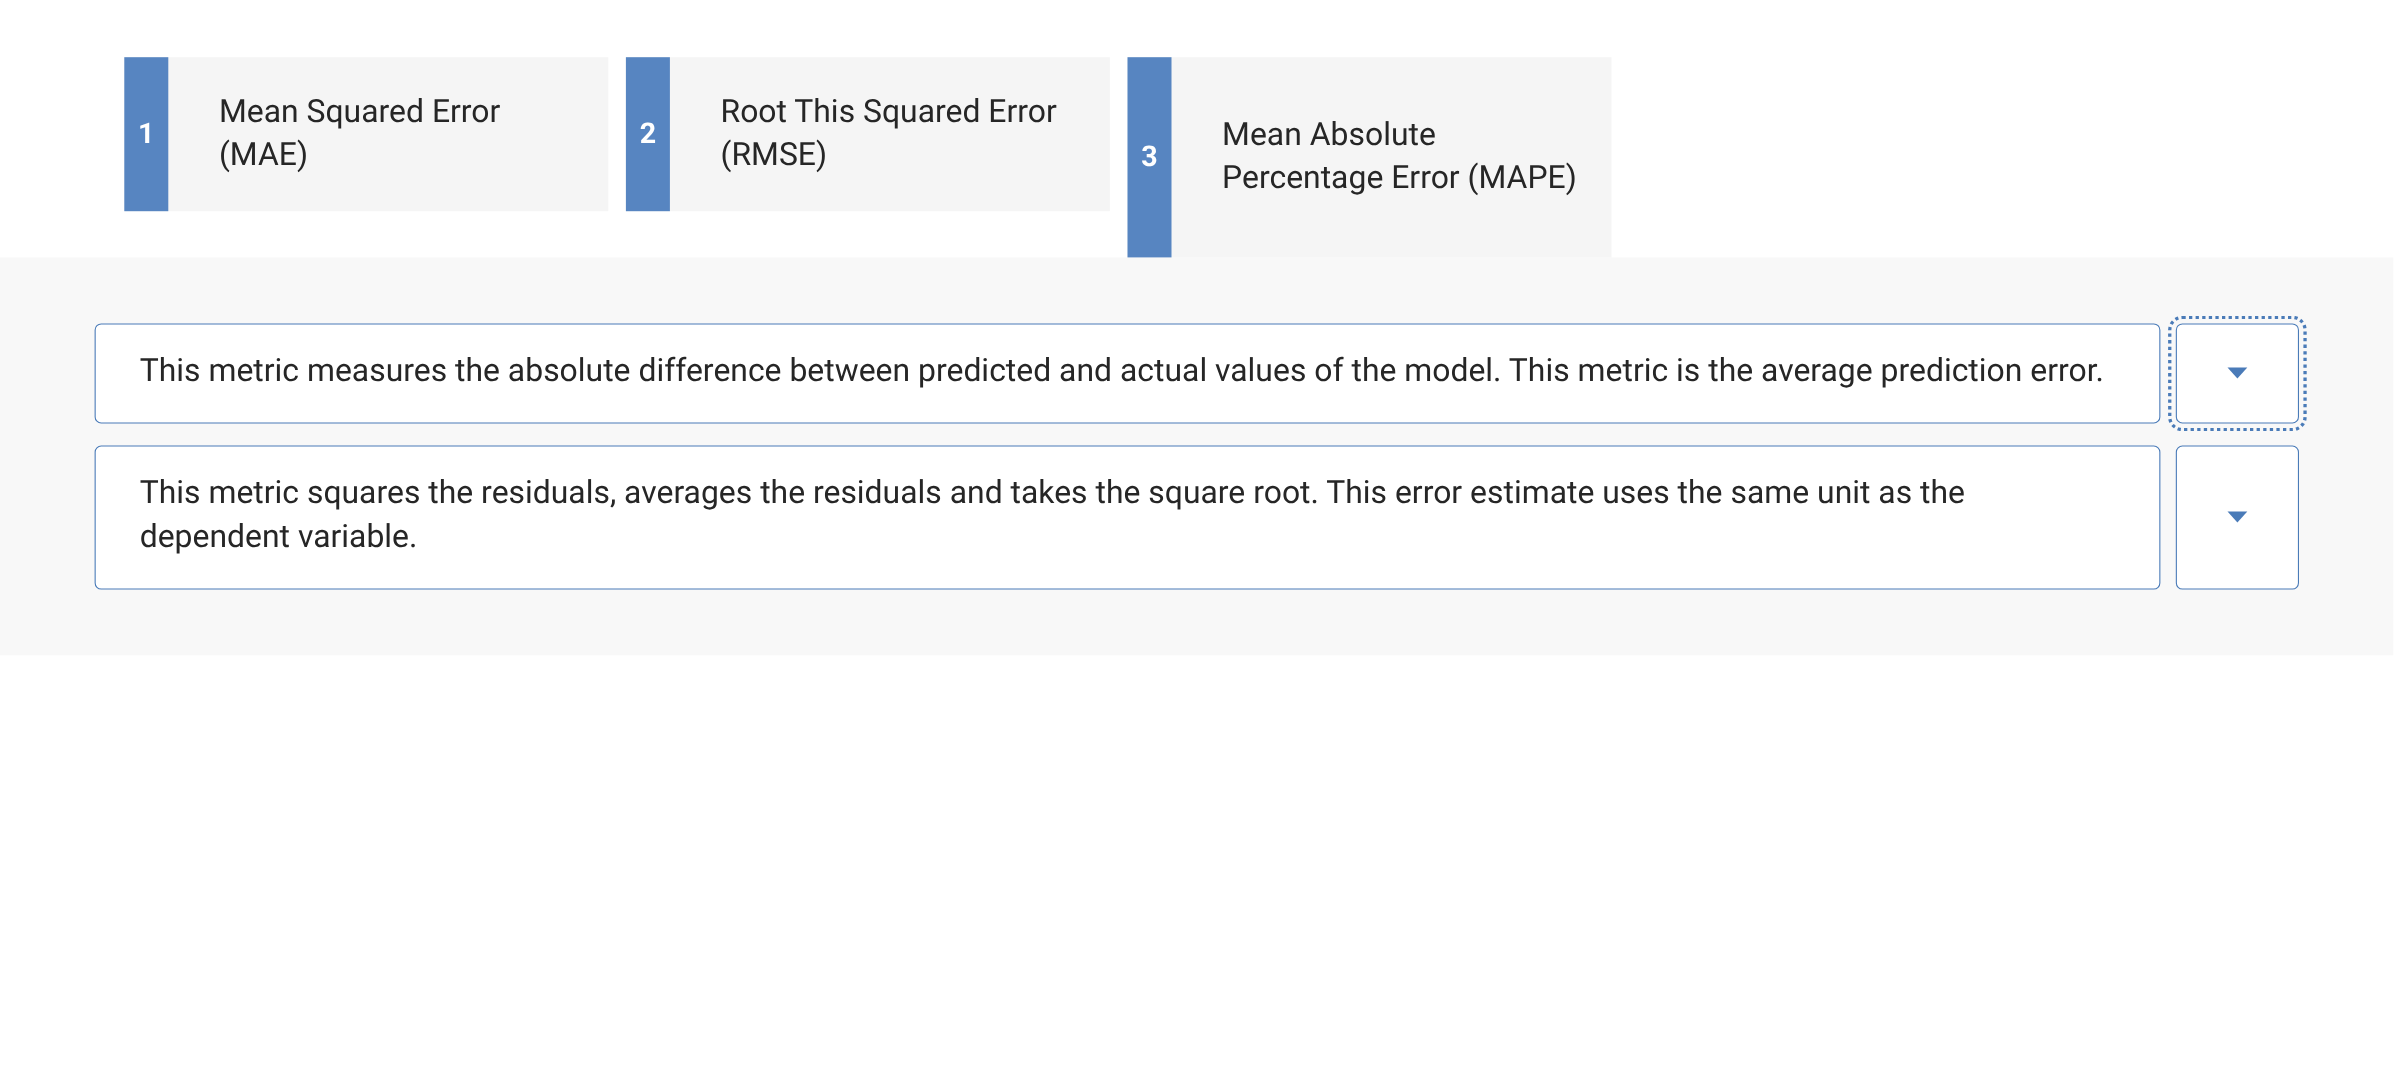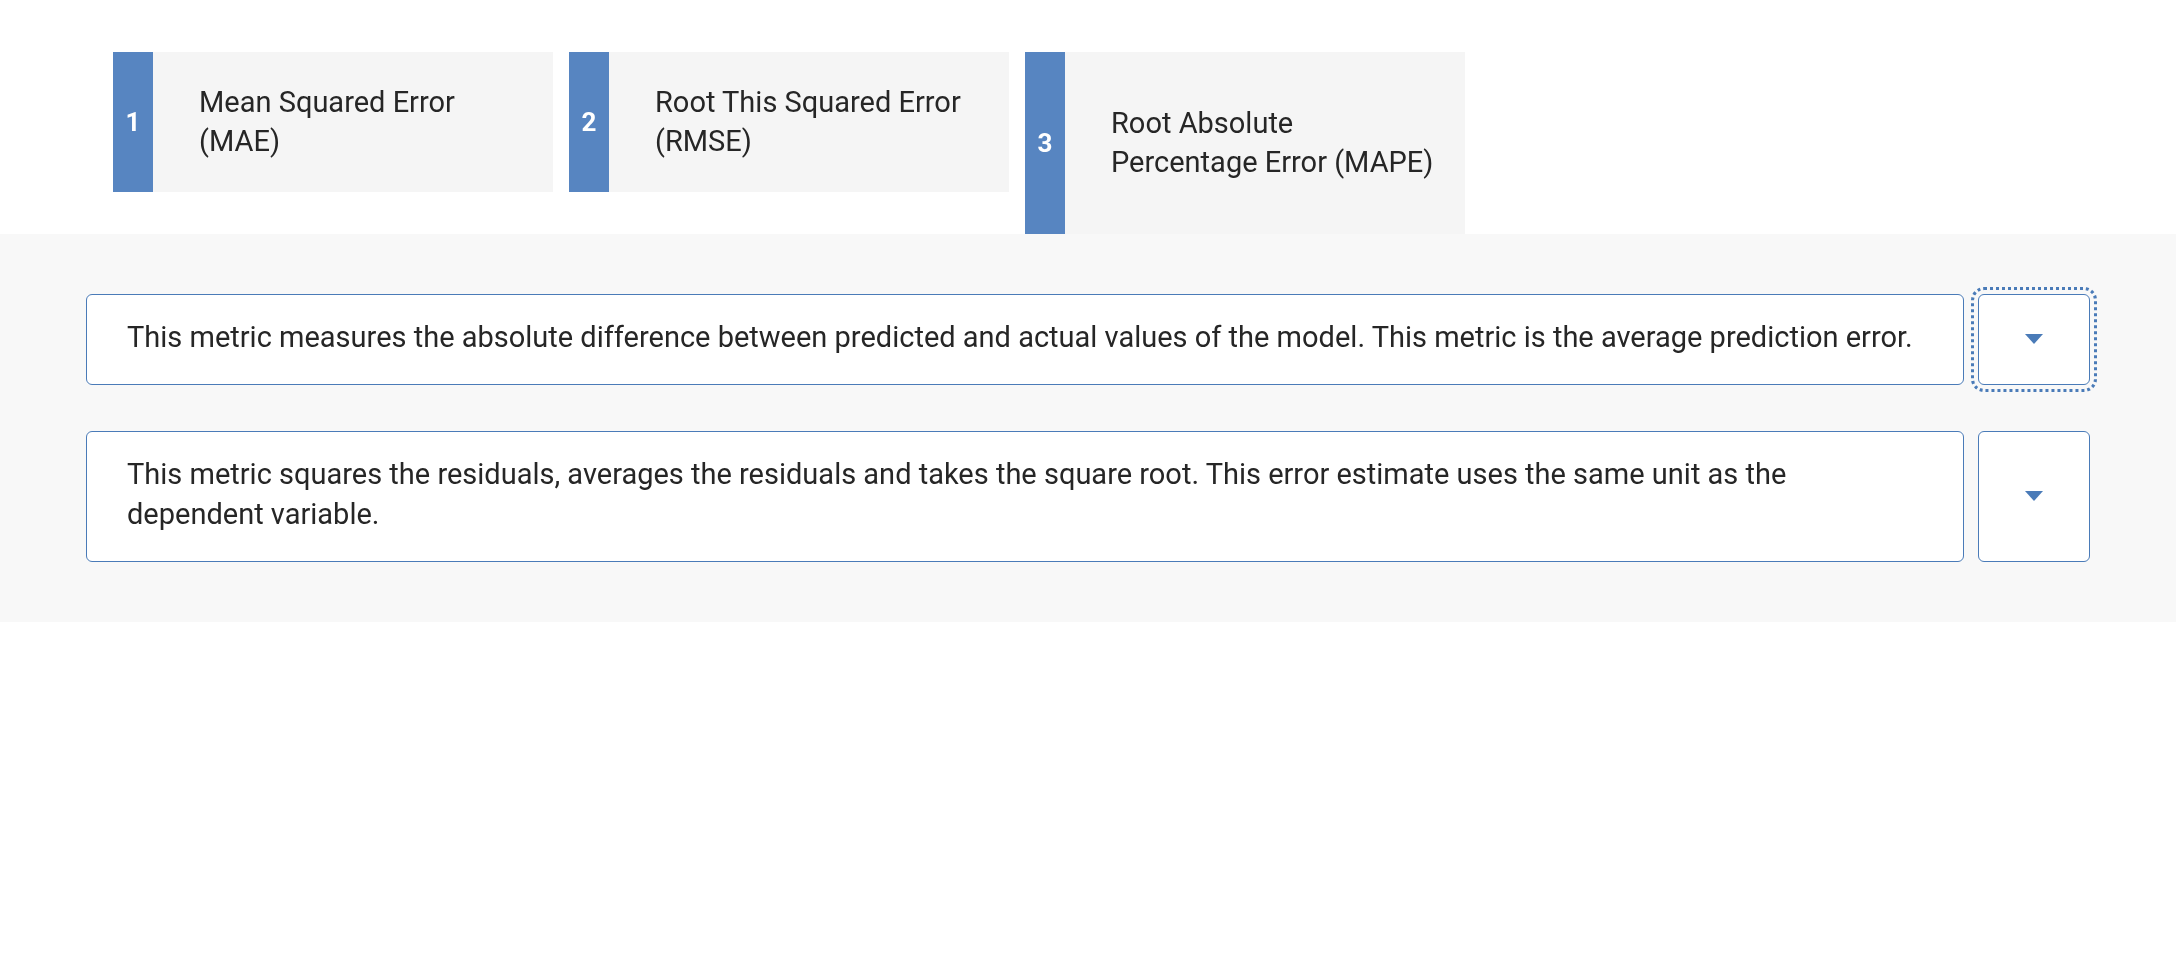--- a/index.html
+++ b/index.html
@@ -57,21 +57,21 @@
     color: #262626;
   }
   .items-area {
     background: #f8f8f8;
     padding: 60px 86px 60px 86px;
   }
   .item-row {
     display: flex;
     align-items: stretch;
     gap: 14px;
-    margin-bottom: 46px;
+    margin-bottom: 20px;
   }
   .item-row:last-child { margin-bottom: 0; }
   .item-box {
     flex: 1;
     border: 1.5px solid #4a7bb8;
     border-radius: 6px;
     background: #ffffff;
     padding: 22px 40px 26px 40px;
     font-size: 29px;
     line-height: 1.4;
@@ -111,21 +111,21 @@
     <div class="option-card short">
       <div class="option-num">1</div>
       <div class="option-label">Mean Squared Error (MAE)</div>
     </div>
     <div class="option-card short">
       <div class="option-num">2</div>
       <div class="option-label">Root This Squared Error (RMSE)</div>
     </div>
     <div class="option-card tall">
       <div class="option-num">3</div>
-      <div class="option-label">Root Absolute Percentage Error (MAPE)</div>
+      <div class="option-label">Mean Absolute Percentage Error (MAPE)</div>
     </div>
   </div>
 
 
   <div class="items-area">
 
     <div class="item-row">
       <div class="item-box">This metric measures the absolute difference between predicted and actual values of the model. This metric is the average prediction error.</div>
       <div class="dropdown-btn focused">
         <div class="caret-down"></div>

